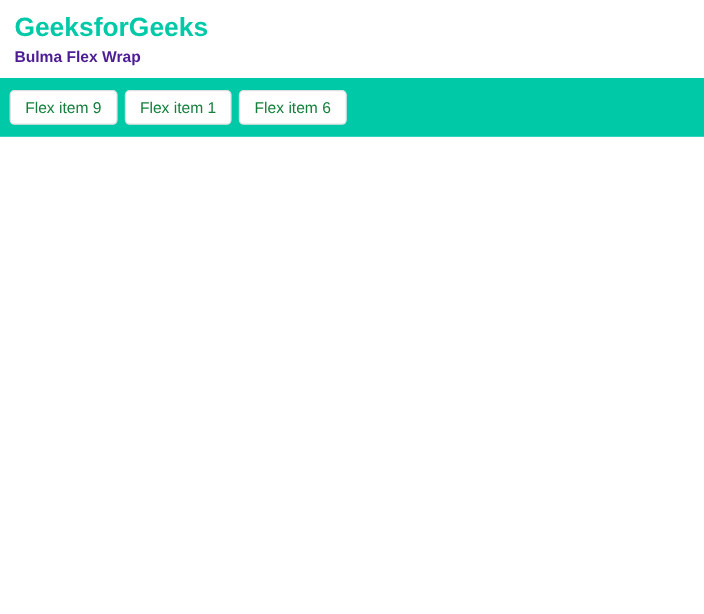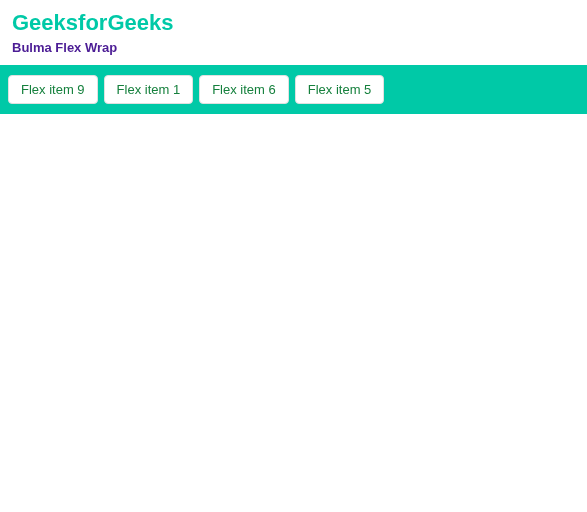--- a/index.html
+++ b/index.html
@@ -51,14 +51,13 @@
 </head>
 <body>
 
 <div class="page-title">GeeksforGeeks</div>
 <div class="page-subtitle">Bulma Flex Wrap</div>
 
 <div class="flex-container" id="flex-container">
 <div class="flex-item">Flex item 9</div>
     <div class="flex-item">Flex item 1</div>
     <div class="flex-item">Flex item 6</div>
-    <div class="flex-item">Flex item 5</div>
   </div>
 
 </body></html>

